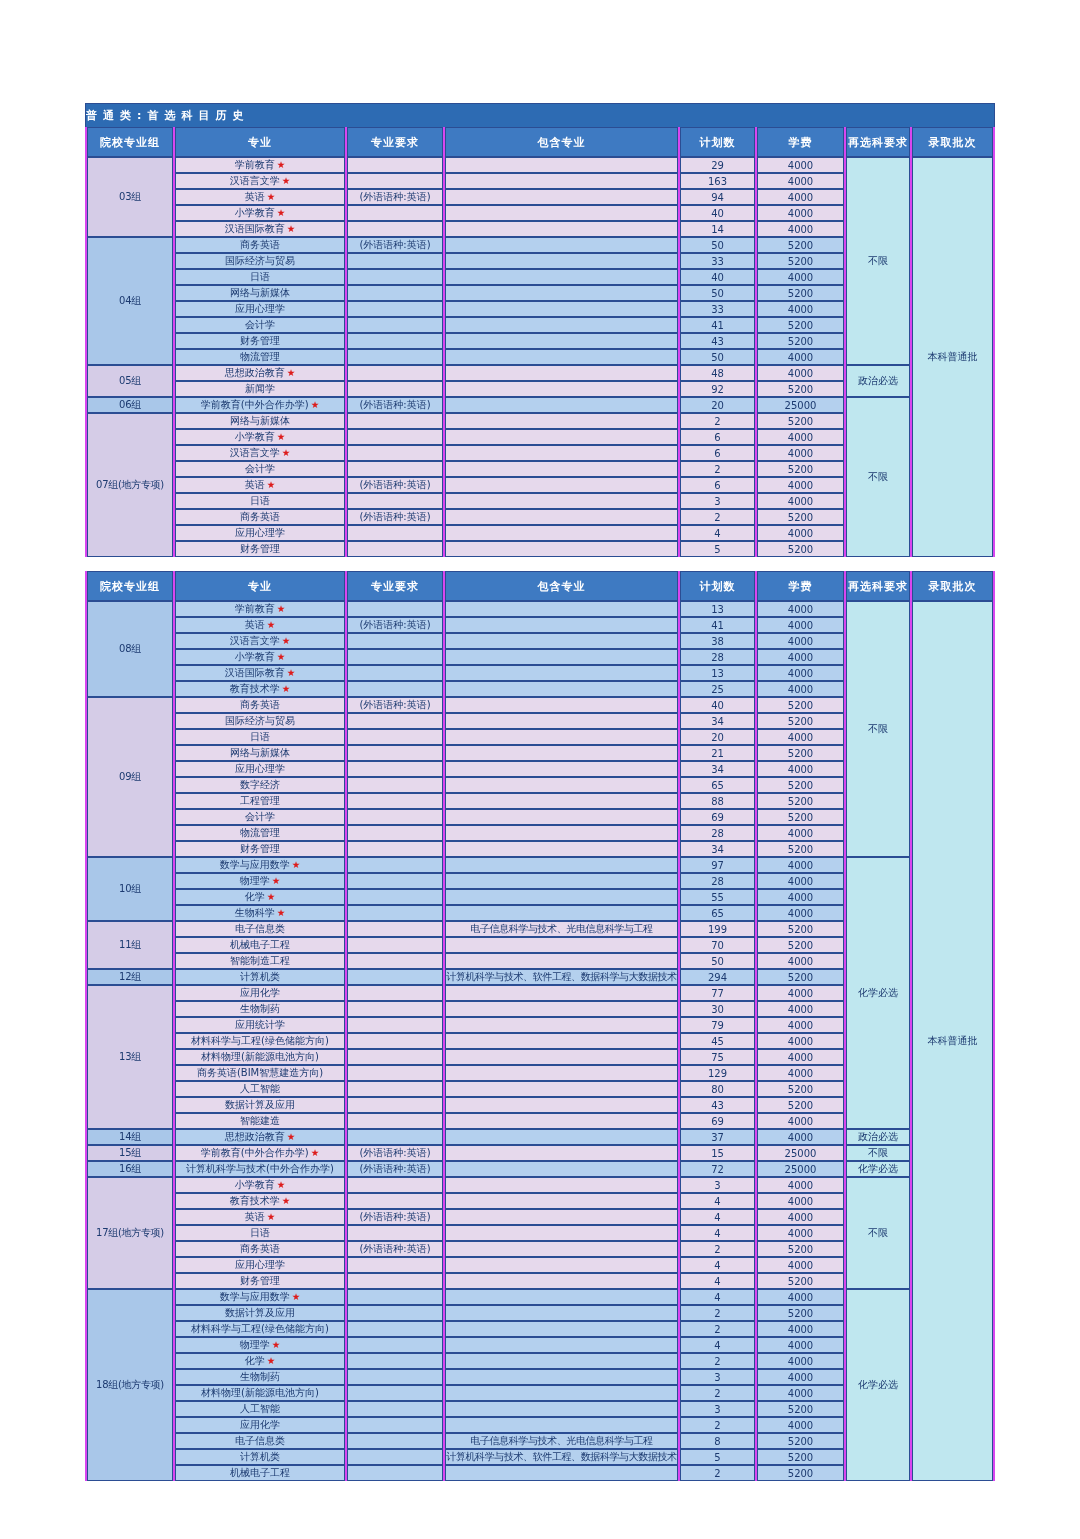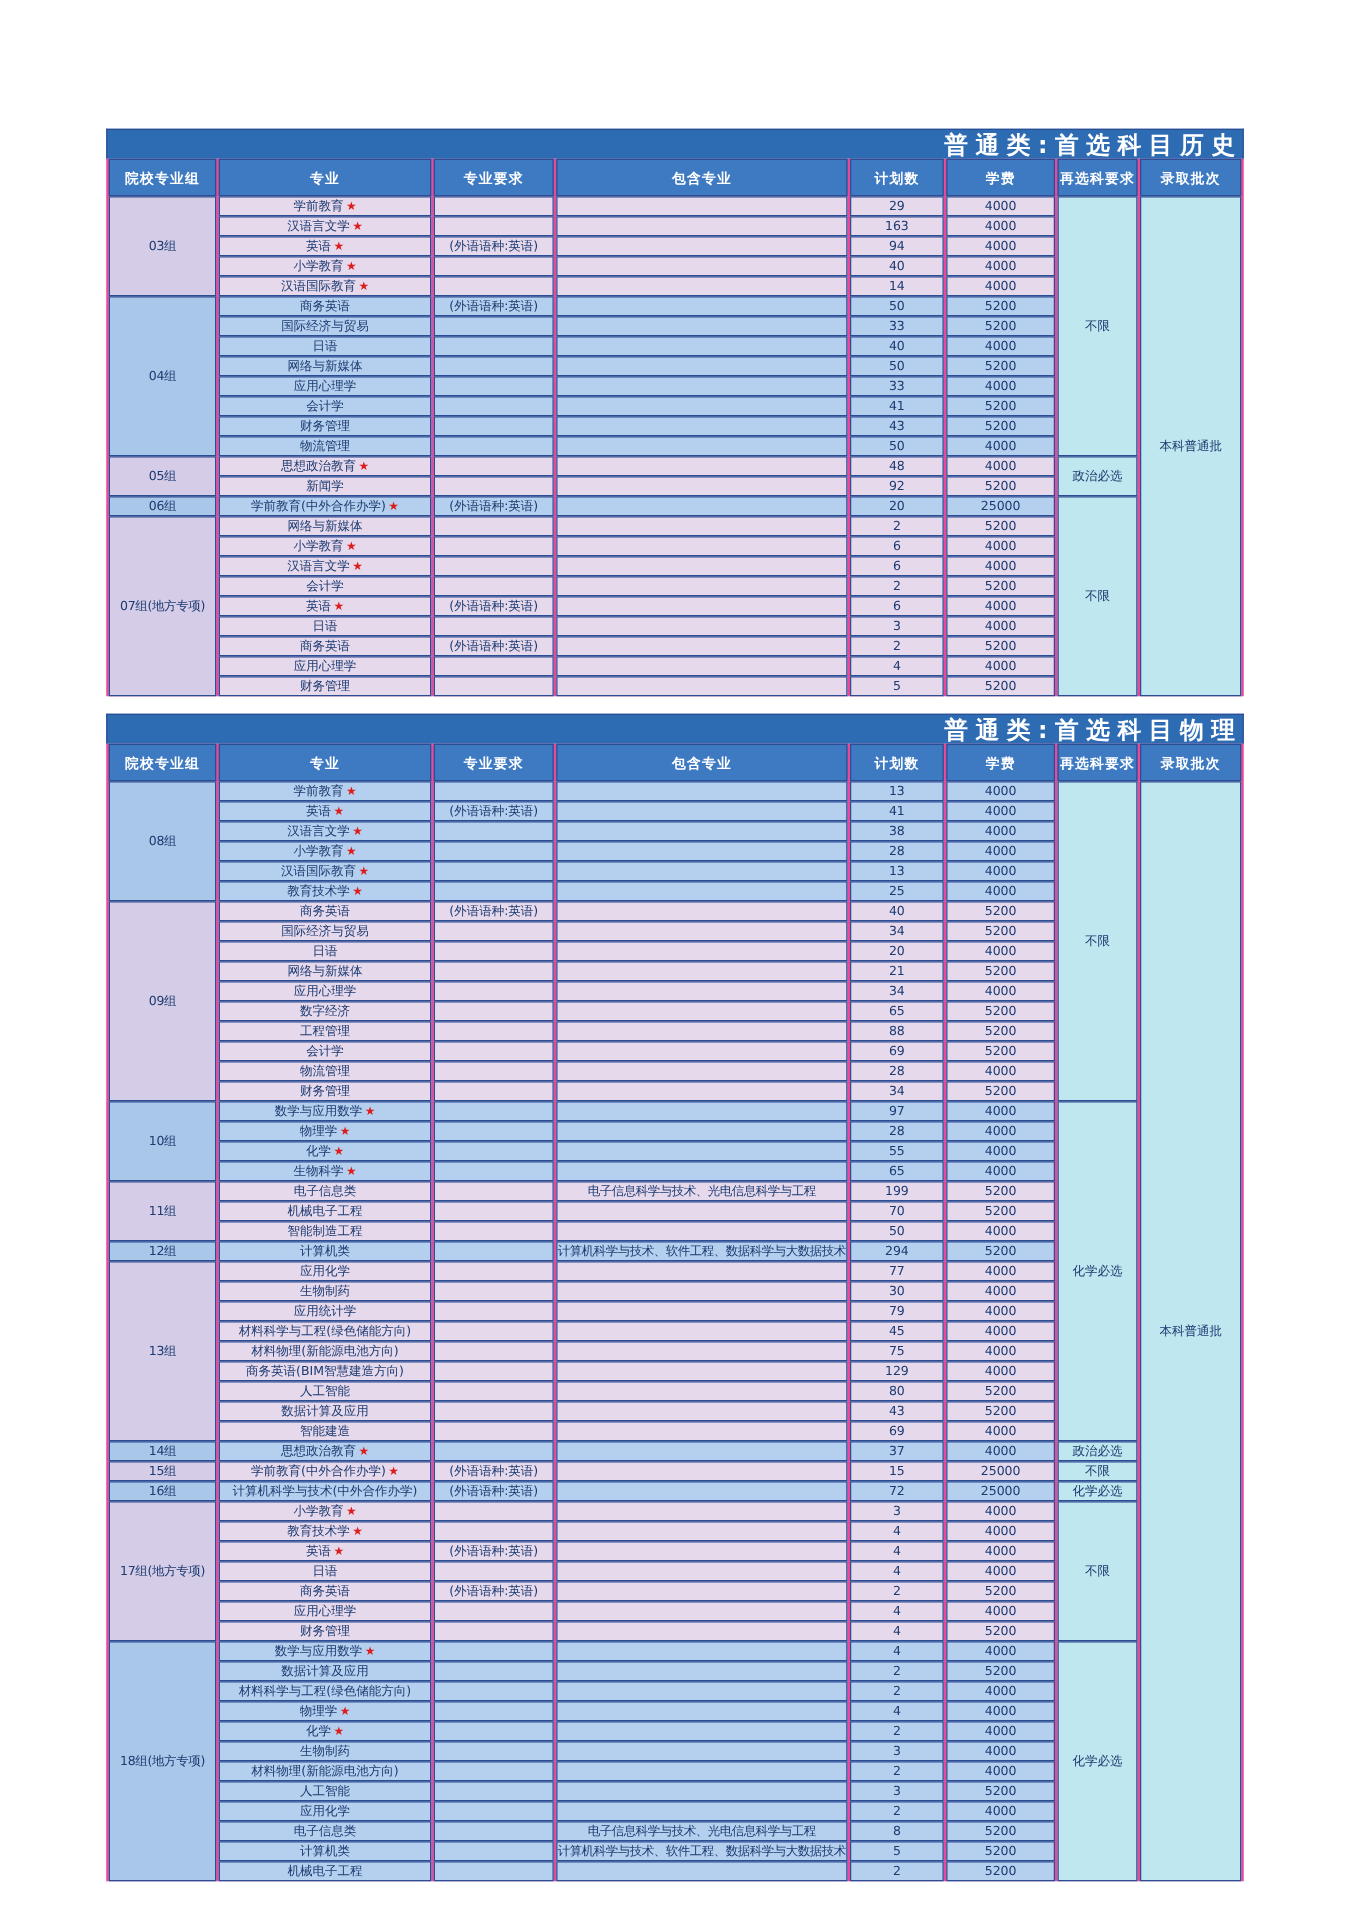--- a/index.html
+++ b/index.html
@@ -6,23 +6,23 @@
     --title-bar:#2d6bb3; --header-bg:#3e7ac2; --border:#2b4d93;
     --row-pink:#e6d9ec; --group-pink:#d5cce7; --row-blue:#b4d0ee; --group-blue:#a9c7e9;
     --cyan:#bfe7ef; --text:#1c3a70; --star:#dd1c1c; --page:#ffffff;
   }
   *{box-sizing:border-box;margin:0;padding:0}
   body{font-family:"DejaVu Sans",sans-serif;background:#fff}
   .page{position:relative;width:1080px;height:1539px;background:var(--page);overflow:hidden}
   .content{position:absolute;left:85px;top:103px;width:910px}
   .block{margin-bottom:14px}
   .tbl-title{width:910px;height:24px;line-height:24px;background:var(--title-bar);
-    color:#fff;font-weight:bold;font-size:19px;text-align:right;letter-spacing:6px;
+    color:#fff;font-weight:bold;font-size:11px;text-align:left;letter-spacing:6px;
     border:1px solid var(--border);border-bottom:none}
-  table.plan{table-layout:fixed;width:910px;border-collapse:separate;border-spacing:2px 0;background:#ec4899}
+  table.plan{table-layout:fixed;width:910px;border-collapse:separate;border-spacing:2px 0;background:#d946ef}
   table.plan th,table.plan td{border:1px solid var(--border);overflow:hidden;white-space:nowrap;
     text-align:center;vertical-align:middle;color:var(--text)}
   table.plan th{background:var(--header-bg);color:#fff;font-size:11px;font-weight:bold;height:30px;letter-spacing:1px}
   table.plan td{height:13.7px;font-size:10px}
   tr.tone-pink td{background:var(--row-pink)}
   tr.tone-blue td{background:var(--row-blue)}
   tr.tone-pink td.group-cell{background:var(--group-pink)}
   tr.tone-blue td.group-cell{background:var(--group-blue)}
   td.group-cell{font-size:9.5px;letter-spacing:-0.3px}
   td.included-cell{font-size:9.5px;letter-spacing:-0.4px}
@@ -245,21 +245,20 @@
               <td class="req-cell"></td>
               <td class="included-cell"></td>
               <td class="plan-cell">5</td>
               <td class="fee-cell">5200</td>
             </tr>
           </tbody>
       </table>
     </section>
 
     <section class="block">
-      <div class="tbl-title">普通类:首选科目物理</div>
       <table class="plan">
         <colgroup>
           <col class="c-group">
             <col class="c-major">
             <col class="c-req">
             <col class="c-inc">
           <col class="c-plan">
             <col class="c-fee">
             <col class="c-subj">
             <col class="c-batch">

